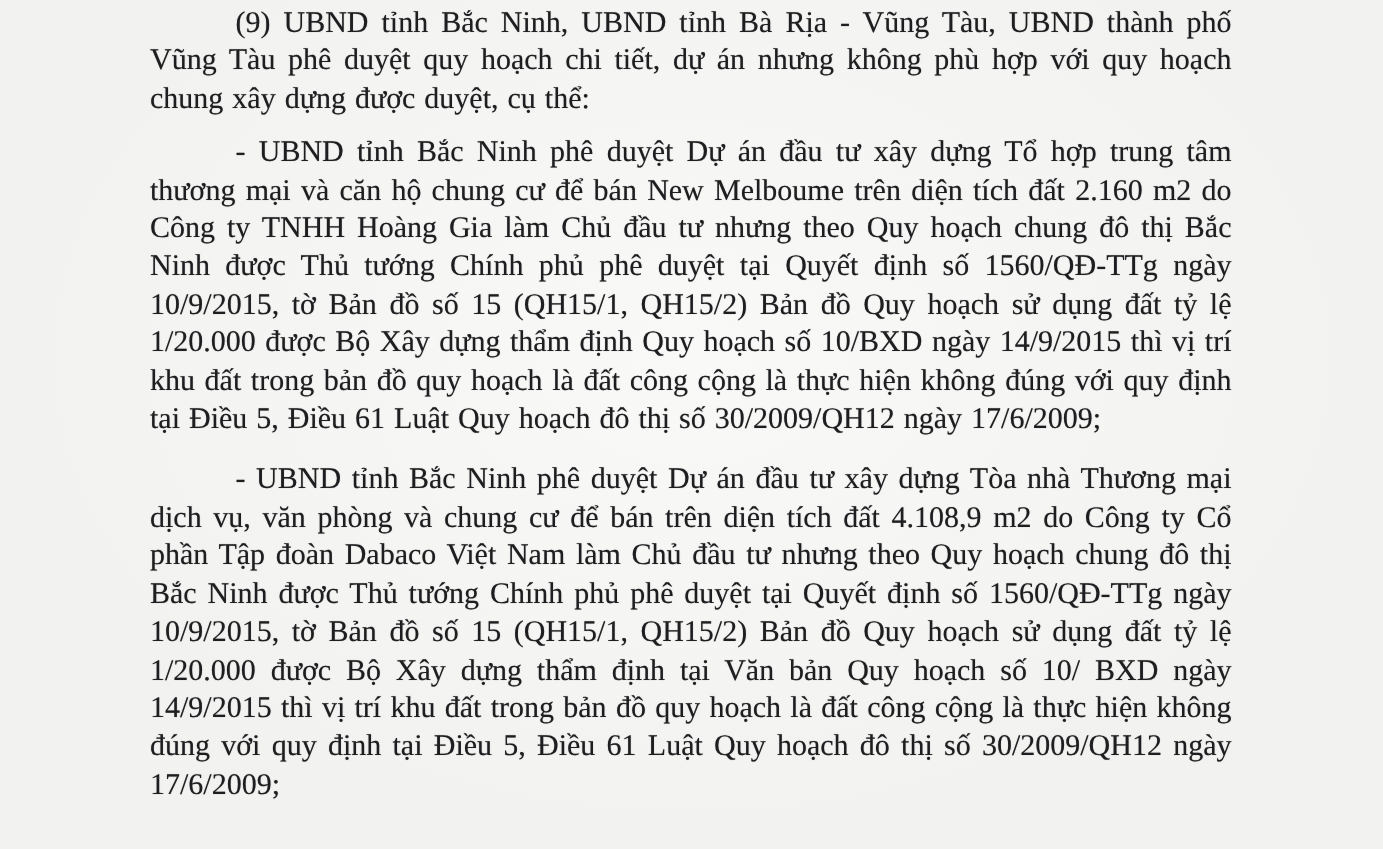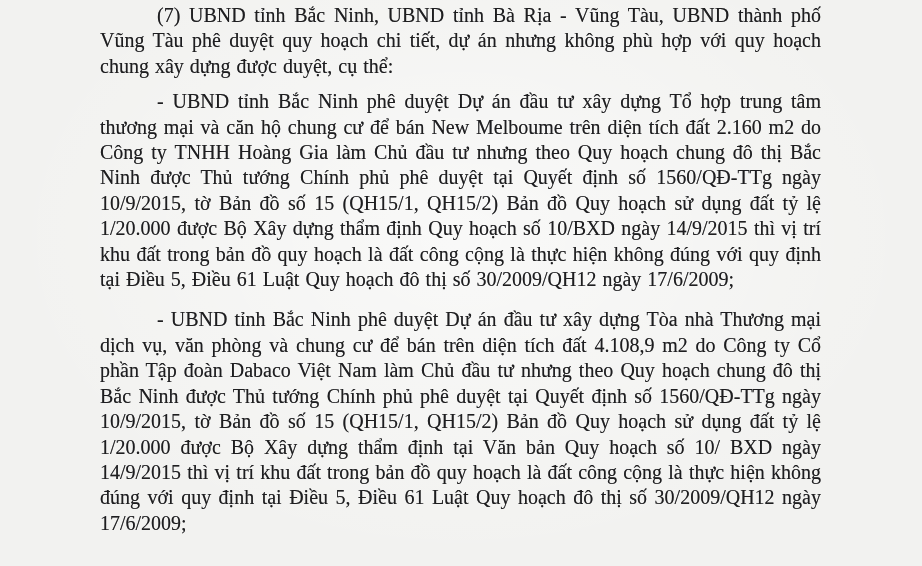--- a/index.html
+++ b/index.html
@@ -35,16 +35,16 @@
     margin-bottom: 15px;
   }
   .para:last-child {
     margin-bottom: 0;
   }
 </style>
 </head>
 <body>
 
 <div class="page">
-  <p class="para">(7) UBND tỉnh Bắc Ninh, UBND tỉnh Bà Rịa - Vũng Tàu, UBND thành phố Vũng Tàu phê duyệt quy hoạch chi tiết, dự án nhưng không phù hợp với quy hoạch chung xây dựng được duyệt, cụ thể:</p>
+  <p class="para">(9) UBND tỉnh Bắc Ninh, UBND tỉnh Bà Rịa - Vũng Tàu, UBND thành phố Vũng Tàu phê duyệt quy hoạch chi tiết, dự án nhưng không phù hợp với quy hoạch chung xây dựng được duyệt, cụ thể:</p>
   <p class="para gap-large">- UBND tỉnh Bắc Ninh phê duyệt Dự án đầu tư xây dựng Tổ hợp trung tâm thương mại và căn hộ chung cư để bán New Melboume trên diện tích đất 2.160 m2 do Công ty TNHH Hoàng Gia làm Chủ đầu tư nhưng theo Quy hoạch chung đô thị Bắc Ninh được Thủ tướng Chính phủ phê duyệt tại Quyết định số 1560/QĐ-TTg ngày 10/9/2015, tờ Bản đồ số 15 (QH15/1, QH15/2) Bản đồ Quy hoạch sử dụng đất tỷ lệ 1/20.000 được Bộ Xây dựng thẩm định Quy hoạch số 10/BXD ngày 14/9/2015 thì vị trí khu đất trong bản đồ quy hoạch là đất công cộng là thực hiện không đúng với quy định tại Điều 5, Điều 61 Luật Quy hoạch đô thị số 30/2009/QH12 ngày 17/6/2009;</p>
   <p class="para">- UBND tỉnh Bắc Ninh phê duyệt Dự án đầu tư xây dựng Tòa nhà Thương mại dịch vụ, văn phòng và chung cư để bán trên diện tích đất 4.108,9 m2 do Công ty Cổ phần Tập đoàn Dabaco Việt Nam làm Chủ đầu tư nhưng theo Quy hoạch chung đô thị Bắc Ninh được Thủ tướng Chính phủ phê duyệt tại Quyết định số 1560/QĐ-TTg ngày 10/9/2015, tờ Bản đồ số 15 (QH15/1, QH15/2) Bản đồ Quy hoạch sử dụng đất tỷ lệ 1/20.000 được Bộ Xây dựng thẩm định tại Văn bản Quy hoạch số 10/ BXD ngày 14/9/2015 thì vị trí khu đất trong bản đồ quy hoạch là đất công cộng là thực hiện không đúng với quy định tại Điều 5, Điều 61 Luật Quy hoạch đô thị số 30/2009/QH12 ngày 17/6/2009;</p>
 </div>
 
 </body></html>

